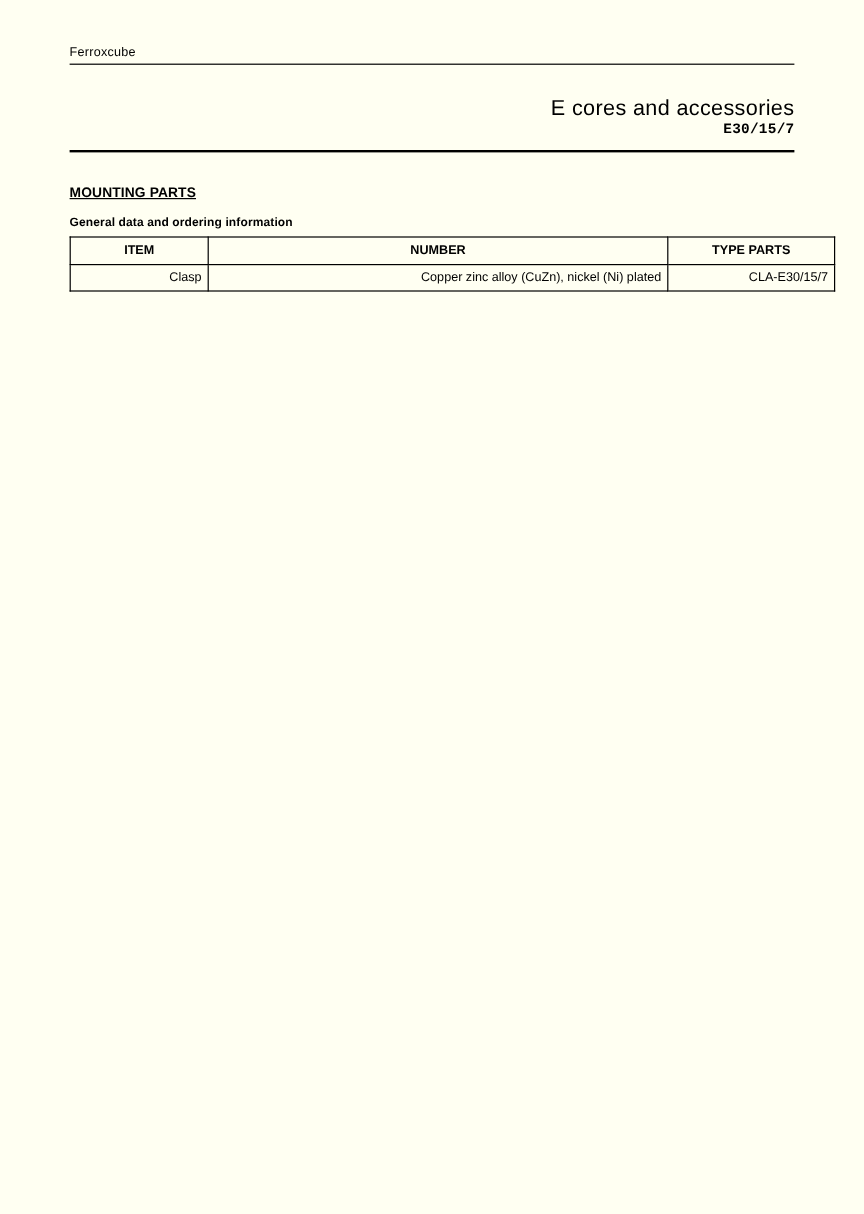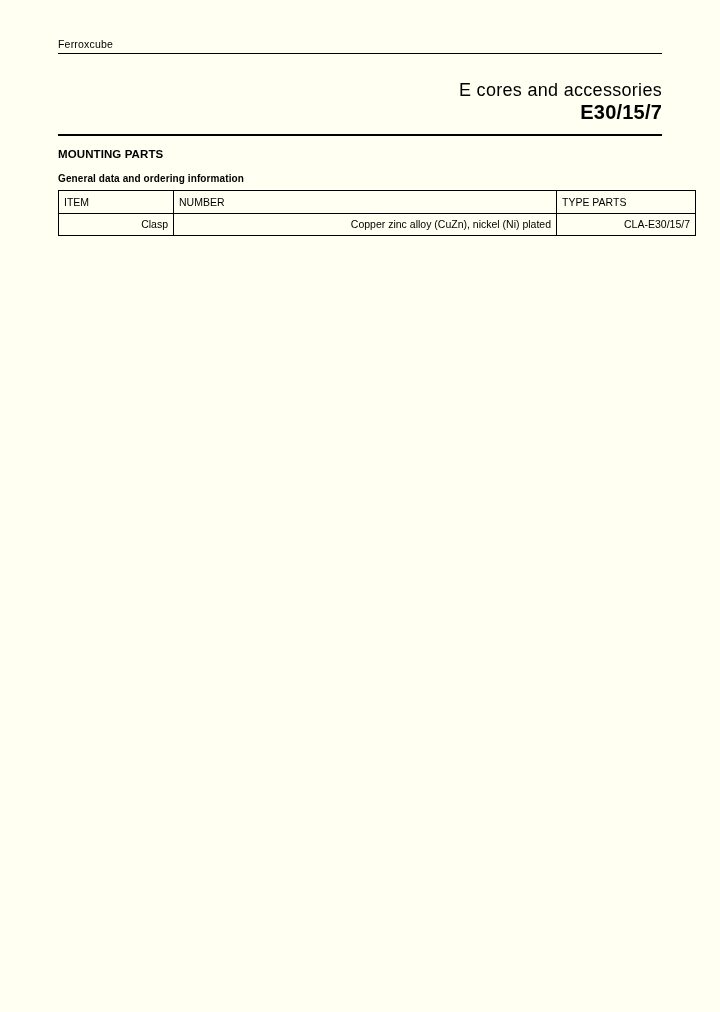--- a/index.html
+++ b/index.html
@@ -48,29 +48,31 @@
     margin-top: 26px;
     margin-bottom: 10px;
     flex-direction: column;
   }
   .doc-title {
     font-size: 18px;
     font-weight: normal;
     letter-spacing: 0.3px;
   }
   .doc-code {
-    font-size: 20px;
+    font-size: 12px;
     font-weight: bold;
     letter-spacing: 0.2px;
+    font-family: Liberation Mono, monospace;
   }
   .section-title {
     font-size: 11.5px;
     font-weight: bold;
-    margin-top: 12px;
+    margin-top: 28px;
     letter-spacing: 0.1px;
+    text-decoration: underline;
   }
   .section-sub {
     font-size: 10px;
     font-weight: bold;
     margin-top: 13px;
     margin-bottom: 6px;
     letter-spacing: 0.1px;
   }
   table.data {
     border-collapse: collapse;
@@ -79,22 +81,22 @@
   }
   table.data th,
   table.data td {
     border: 1px solid #000;
     font-size: 10.5px;
     padding: 3px 5px;
     line-height: 13px;
     vertical-align: middle;
   }
   table.data th {
-    text-align: left;
-    font-weight: normal;
+    text-align: center;
+    font-weight: bold;
     height: 16px;
     margin-top: 24px;
   }
   table.data td {
     text-align: right;
     font-weight: normal;
     height: 15px;
   }
   .col-item { width: 104px; }
   .col-remarks { width: 372px; }

